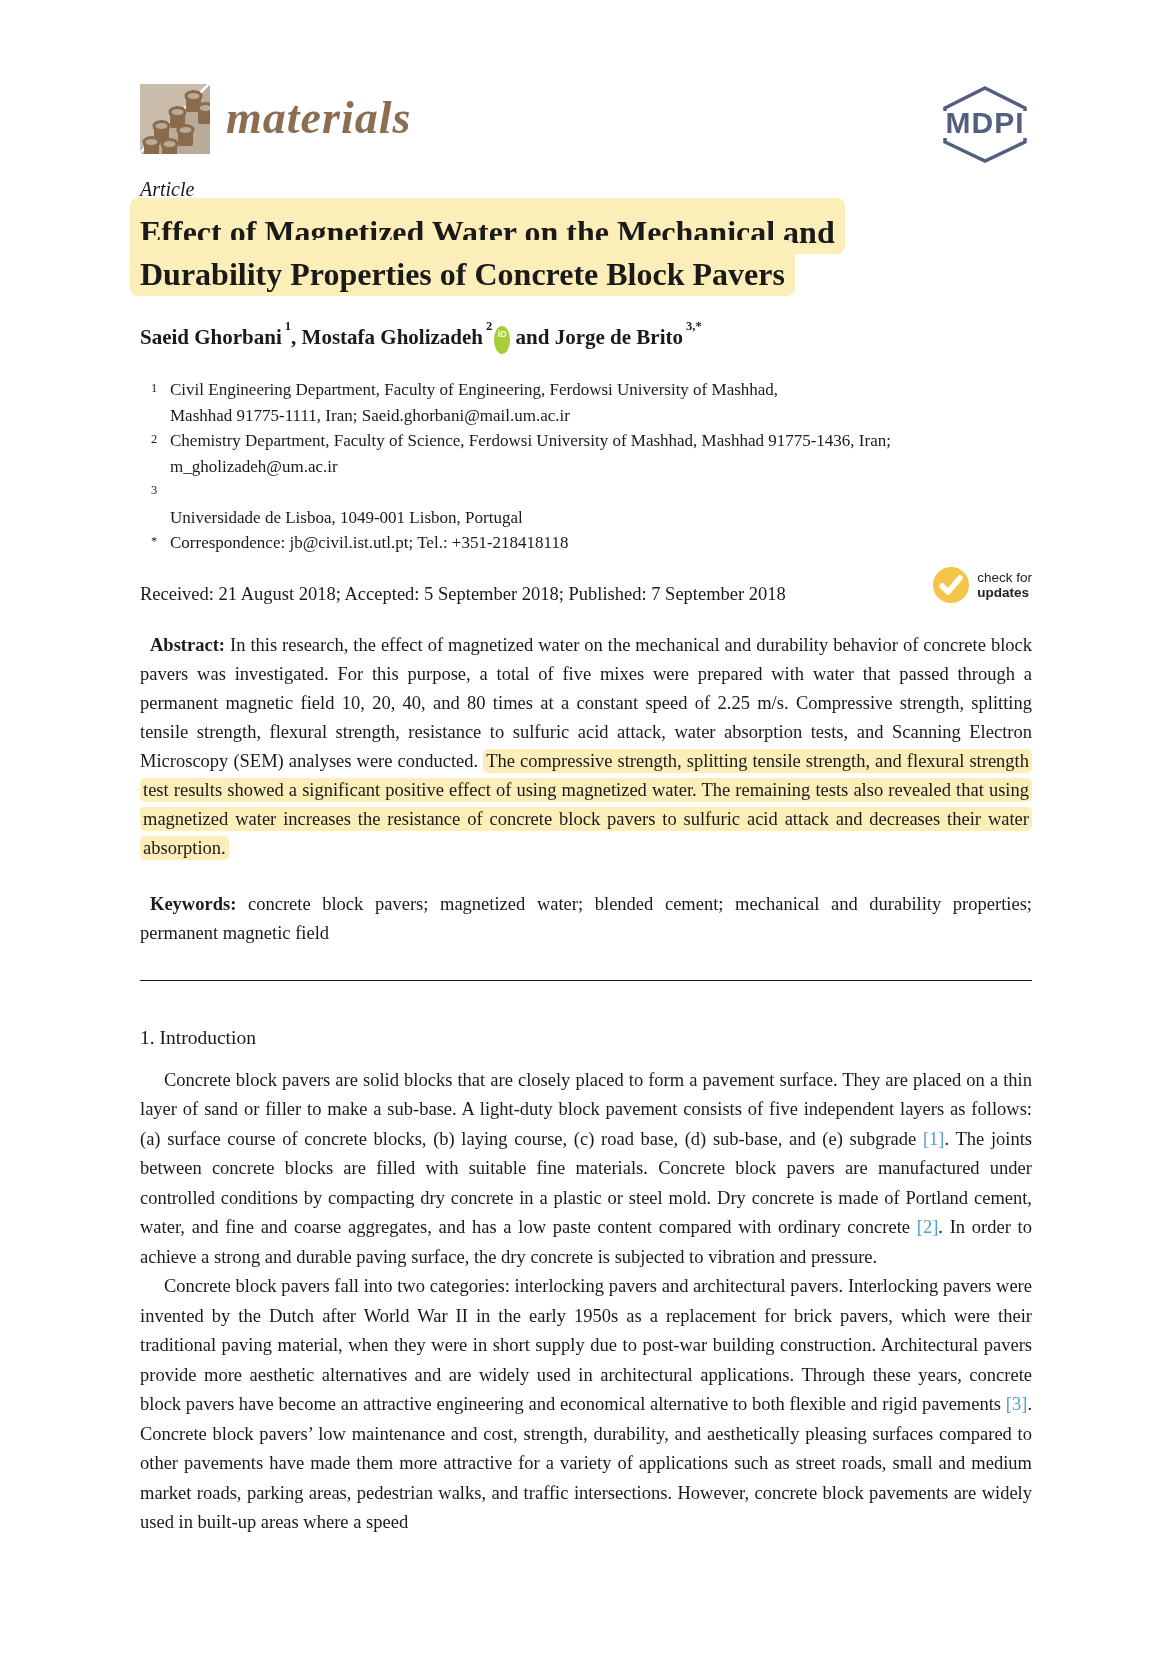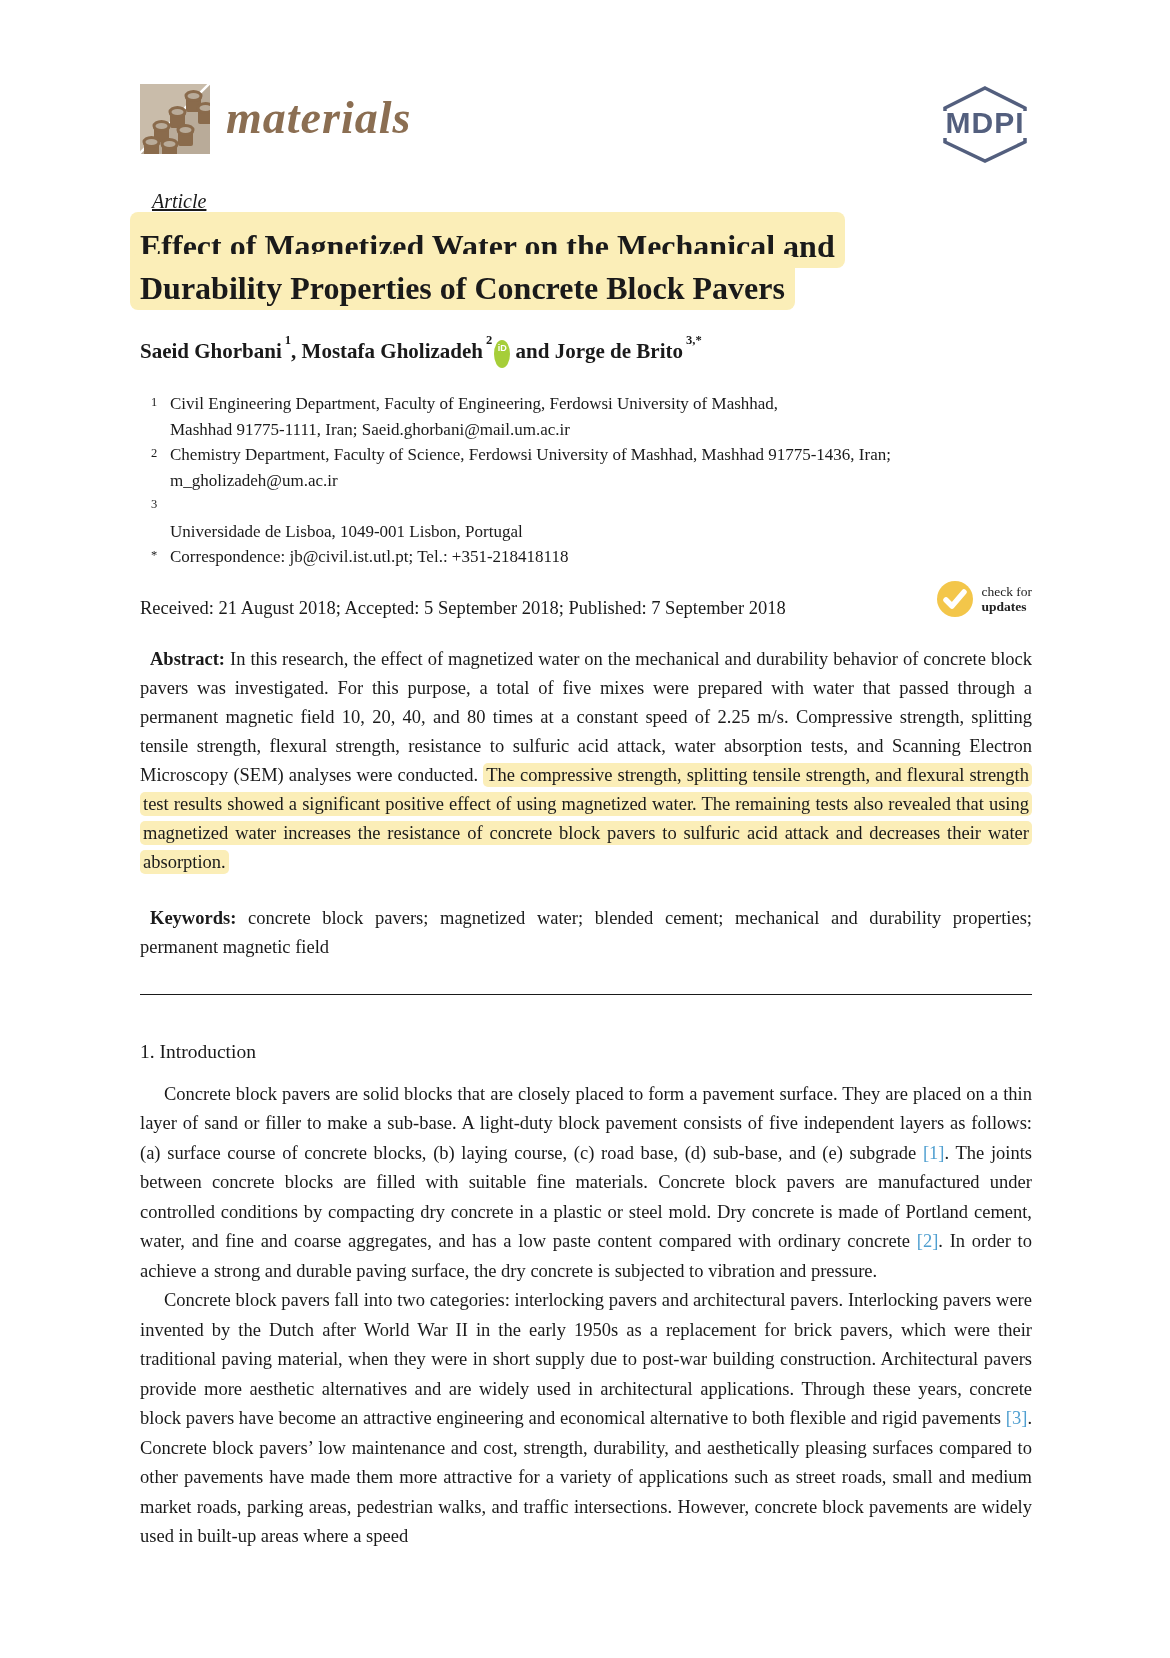--- a/index.html
+++ b/index.html
@@ -22,37 +22,37 @@
     font-family:"Liberation Serif","DejaVu Serif",serif;
     color:var(--text);
     overflow:hidden;
   }
   
   .header{position:absolute;top:84px;left:140px;right:136px;display:flex;justify-content:space-between;align-items:flex-start;}
   .brand{display:flex;align-items:center;gap:16px;}
   .brand-name{font-style:italic;font-weight:bold;font-size:46px;color:var(--brand-brown);letter-spacing:1px;line-height:1;padding-bottom:6px;}
   
   .main{position:absolute;left:140px;top:178px;width:892px;}
-  .article-type{font-style:italic;font-size:20px;margin:12px;text-decoration:underline;}
+  .article-type{font-style:italic;font-size:20px;margin:0;}
   .title{font-size:32px;font-weight:bold;line-height:42px;margin:10px 0 0;}
   .title .hl-title{background:var(--highlight);padding:16px 10px 4px;margin-left:-10px;border-radius:8px;}
   .authors{font-size:21px;font-weight:bold;margin:30px 0 0;}
   sup.au{font-size:60%;line-height:0;position:relative;top:-0.45em;margin-left:3px;}
   .orcid{display:inline-block;width:16px;height:28px;border-radius:50%;background:var(--orcid-green);
     color:#fff;font-family:"Liberation Sans",sans-serif;font-size:9px;font-weight:bold;text-align:center;
     line-height:16px;position:relative;top:-7px;margin-left:2px;}
   .affils{margin-top:16px;font-size:17px;line-height:25.5px;}
   .affil-row{display:flex;}
   .affil-marker{width:30px;padding-left:11px;box-sizing:border-box;font-size:12.5px;position:relative;top:-1px;flex:none;}
   .affil-text{flex:1;}
   .meta-row{display:flex;justify-content:space-between;margin-top:14px;}
   .received{font-size:18.5px;padding-top:14px;}
   .badge{display:flex;align-items:center;gap:8px;margin-top:-4px;cursor:pointer;}
   .badge-circle{width:36px;height:36px;border-radius:50%;background:var(--crossmark-yellow);display:flex;align-items:center;justify-content:center;flex:none;}
-  .badge-text{font-family:Liberation Serif, serif;font-size:13.5px;line-height:15px;color:#222;}
+  .badge-text{font-family:Liberation Sans, sans-serif;font-size:13.5px;line-height:15px;color:#222;}
   .abstract{margin:26px 0 0;font-size:18.5px;line-height:29px;text-align:justify;text-indent:10px;}
   .hl-abs{background:var(--highlight);padding:2px 3px;border-radius:5px;-webkit-box-decoration-break:clone;box-decoration-break:clone;}
   .keywords{margin:27px 0 0;font-size:18.5px;line-height:29px;text-align:justify;text-indent:10px;}
   .rule{border:none;border-top:1.6px solid #1a1a1a;margin:32px 0 0;width:100%;}
   .sec-heading{font-size:19.5px;font-weight:normal;margin:46px 0 0;}
   .body-par{margin:17px 0 0;font-size:18.5px;line-height:29.5px;text-align:justify;text-indent:24px;}
   .body-par.cont{margin-top:0;}
   .cite{color:var(--citation-blue);cursor:pointer;}
   
   .footer{position:absolute;left:140px;right:136px;bottom:74px;display:flex;justify-content:space-between;font-size:16.5px;}

